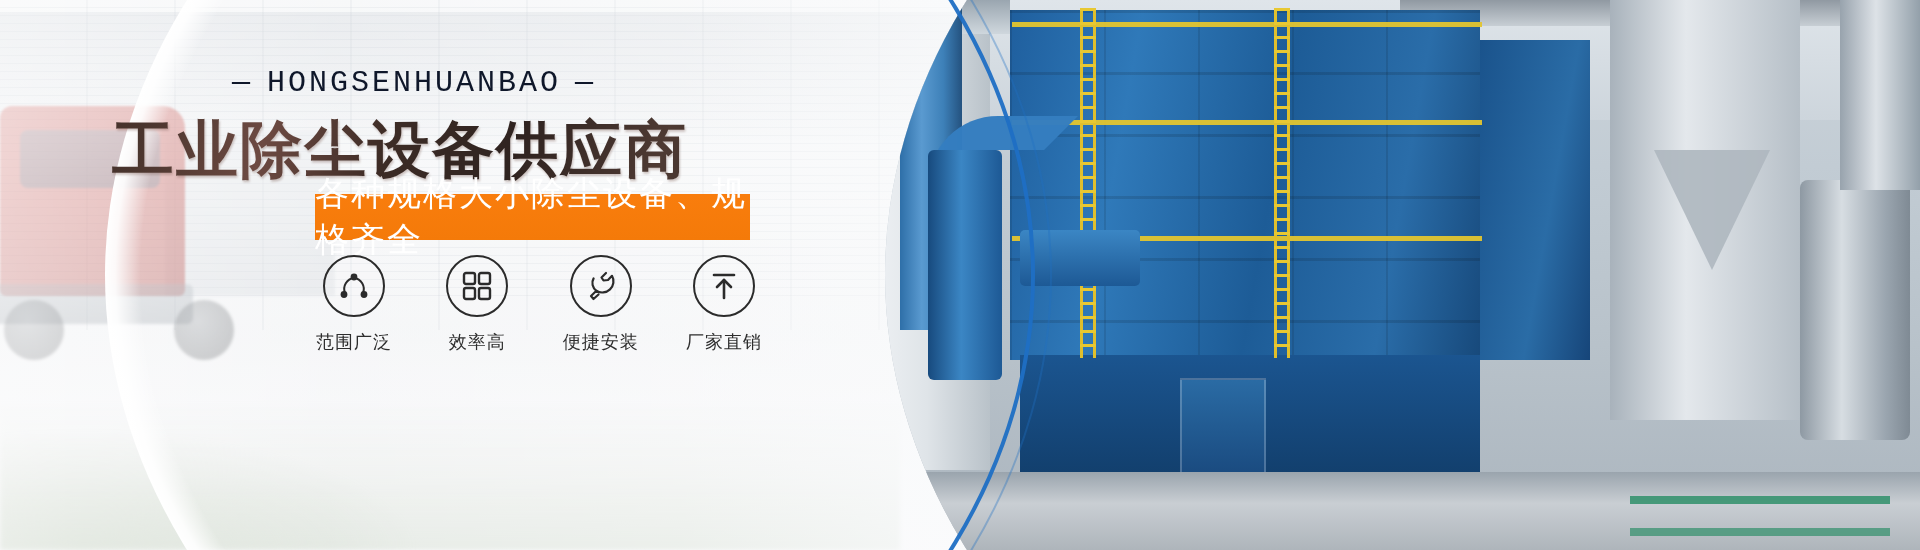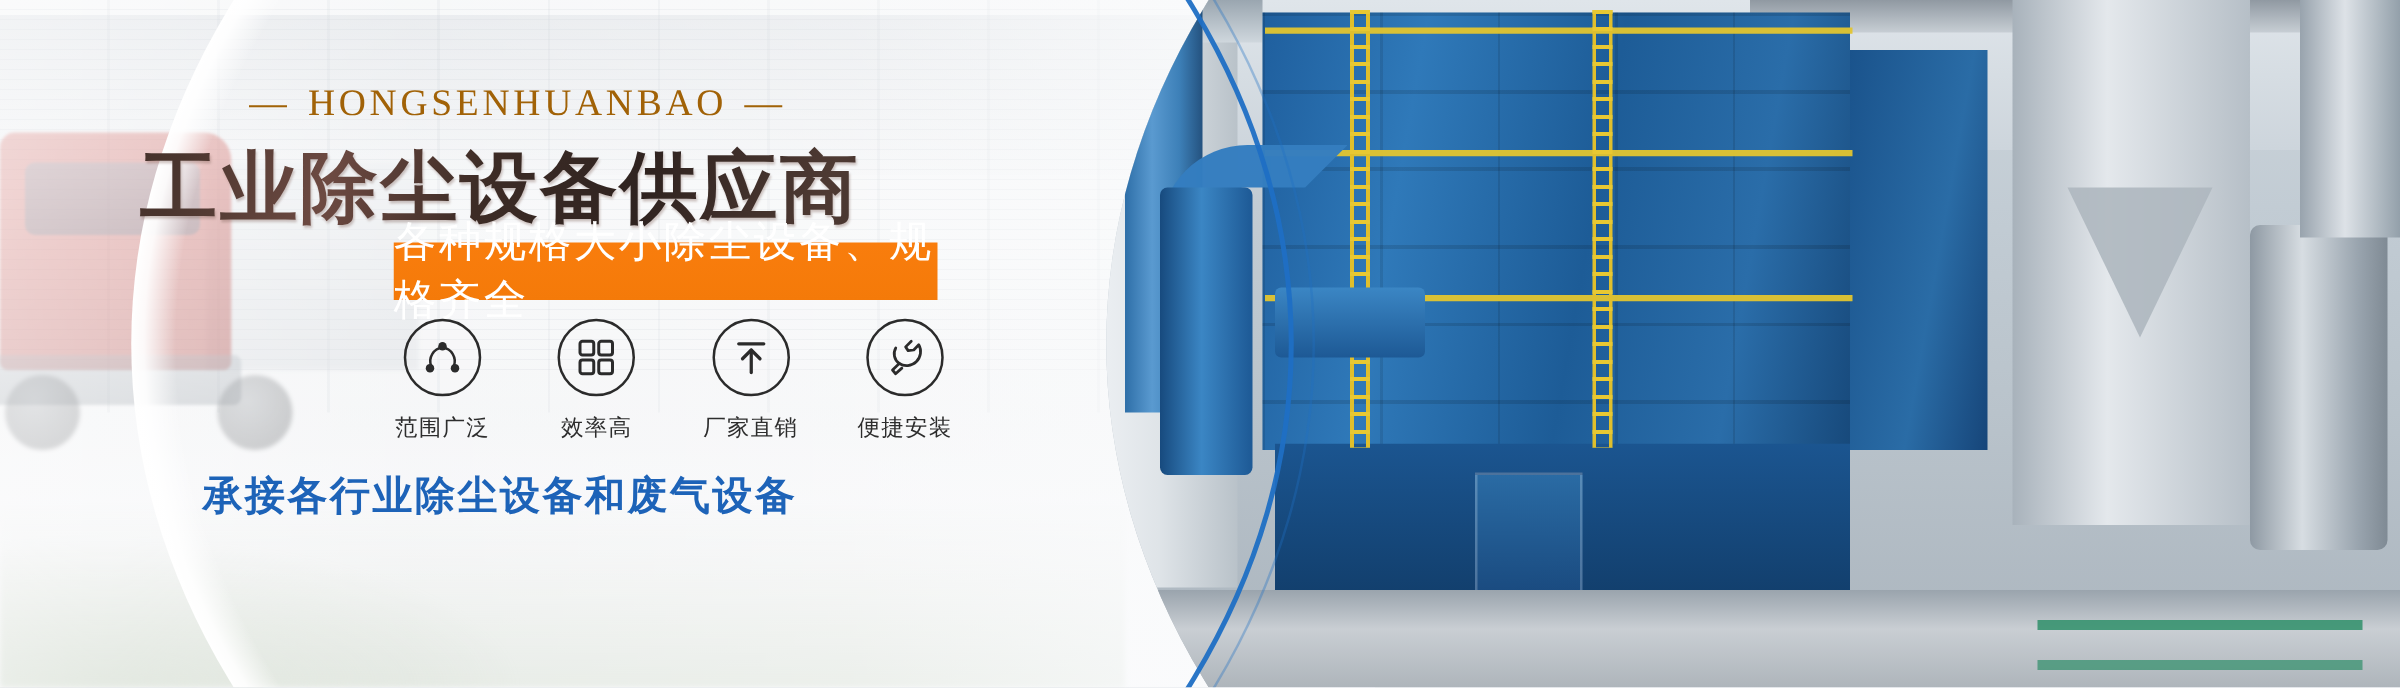--- a/index.html
+++ b/index.html
@@ -234,23 +234,23 @@
     pointer-events:none;
   }
 
   
   .content {
     position:absolute; left:0; top:0; width:1000px; height:550px; z-index:40;
   }
   .eyebrow {
     position:absolute; left:0; top:66px; width:800px;
     text-align:center;
-    font-family:Liberation Serif, serif;
+    font-family:Liberation Mono, monospace;
     font-size:30px; letter-spacing:3px;
-    color:#a16207;
+    color:#0f172a;
     padding-left:28px;
   }
   .eyebrow .dash { display:inline-block; margin:0 14px; font-weight:400; }
 
   .headline {
     position:absolute; left:0; top:108px; width:800px;
     text-align:center;
     font-size:62px; font-weight:bold; letter-spacing:2px;
     background:linear-gradient(105deg,#3a2b26 0%, #4a352e 18%, #6d4a42 33%, #3d2c26 48%, #2f2320 64%, #4e3a33 82%, #332622 100%);
     -webkit-background-clip:text; background-clip:text;
@@ -379,39 +379,38 @@
             <rect x="18" y="3" width="11" height="11" rx="2" fill="none" stroke="#2b2b2b" stroke-width="2.4"></rect>
             <rect x="3" y="18" width="11" height="11" rx="2" fill="none" stroke="#2b2b2b" stroke-width="2.4"></rect>
             <rect x="18" y="18" width="11" height="11" rx="2" fill="none" stroke="#2b2b2b" stroke-width="2.4"></rect>
           </svg>
         </div>
         <div class="flabel">效率高</div>
       </div>
 
       <div class="feature">
         <div class="circle">
-          <svg width="32" height="32" viewBox="0 0 32 32">
-            <line x1="6" y1="5" x2="26" y2="5" stroke="#2b2b2b" stroke-width="2.6" stroke-linecap="round"></line>
-            <line x1="16" y1="10" x2="16" y2="28" stroke="#2b2b2b" stroke-width="2.6" stroke-linecap="round"></line>
-            <path d="M9 17 L16 10 L23 17" fill="none" stroke="#2b2b2b" stroke-width="2.6" stroke-linejoin="round" stroke-linecap="round"></path>
-          </svg>
-        </div>
-        <div class="flabel">厂家直销</div>
-      </div>
-
-      <div class="feature">
-        <div class="circle">
           <svg width="34" height="34" viewBox="0 0 34 34">
             <path d="M22 4 L17.5 8.5 L19.5 11.5 L24 11 L28 6.8
                      C30.5 11 29.8 16.8 26 20.4 C22.2 24 16.5 24.4 12.4 21.8
                      L7 27 L9.5 30 L14.5 25.5" fill="none" stroke="#2b2b2b" stroke-width="2.2" stroke-linejoin="round" stroke-linecap="round"></path>
             <path d="M12.4 21.8 C8.4 19 7.2 13.5 9.6 9.4" fill="none" stroke="#2b2b2b" stroke-width="2.2" stroke-linecap="round"></path>
           </svg>
         </div>
         <div class="flabel">便捷安装</div>
       </div>
 
+      <div class="feature">
+        <div class="circle">
+          <svg width="32" height="32" viewBox="0 0 32 32">
+            <line x1="6" y1="5" x2="26" y2="5" stroke="#2b2b2b" stroke-width="2.6" stroke-linecap="round"></line>
+            <line x1="16" y1="10" x2="16" y2="28" stroke="#2b2b2b" stroke-width="2.6" stroke-linecap="round"></line>
+            <path d="M9 17 L16 10 L23 17" fill="none" stroke="#2b2b2b" stroke-width="2.6" stroke-linejoin="round" stroke-linecap="round"></path>
+          </svg>
+        </div>
+        <div class="flabel">厂家直销</div>
+      </div>
+
     </div>
 
-    <div class="tagline">承接各行业除尘设备和废气设备</div>
   </div>
 
 </div>
 
 </body></html>

